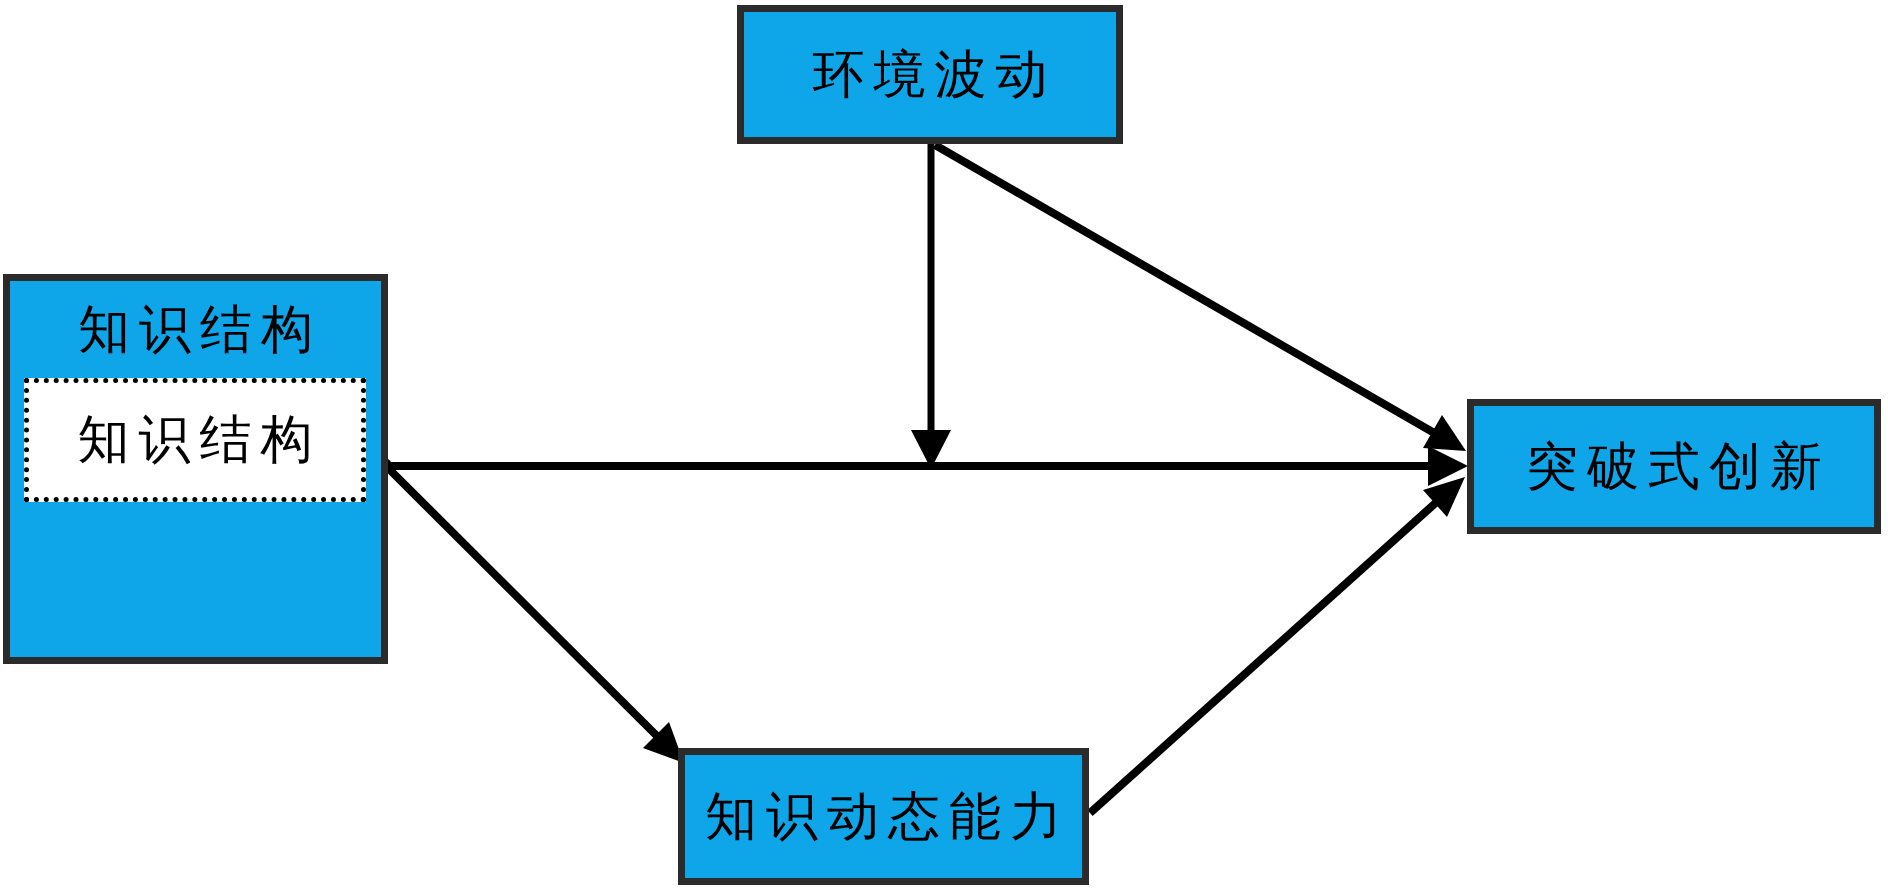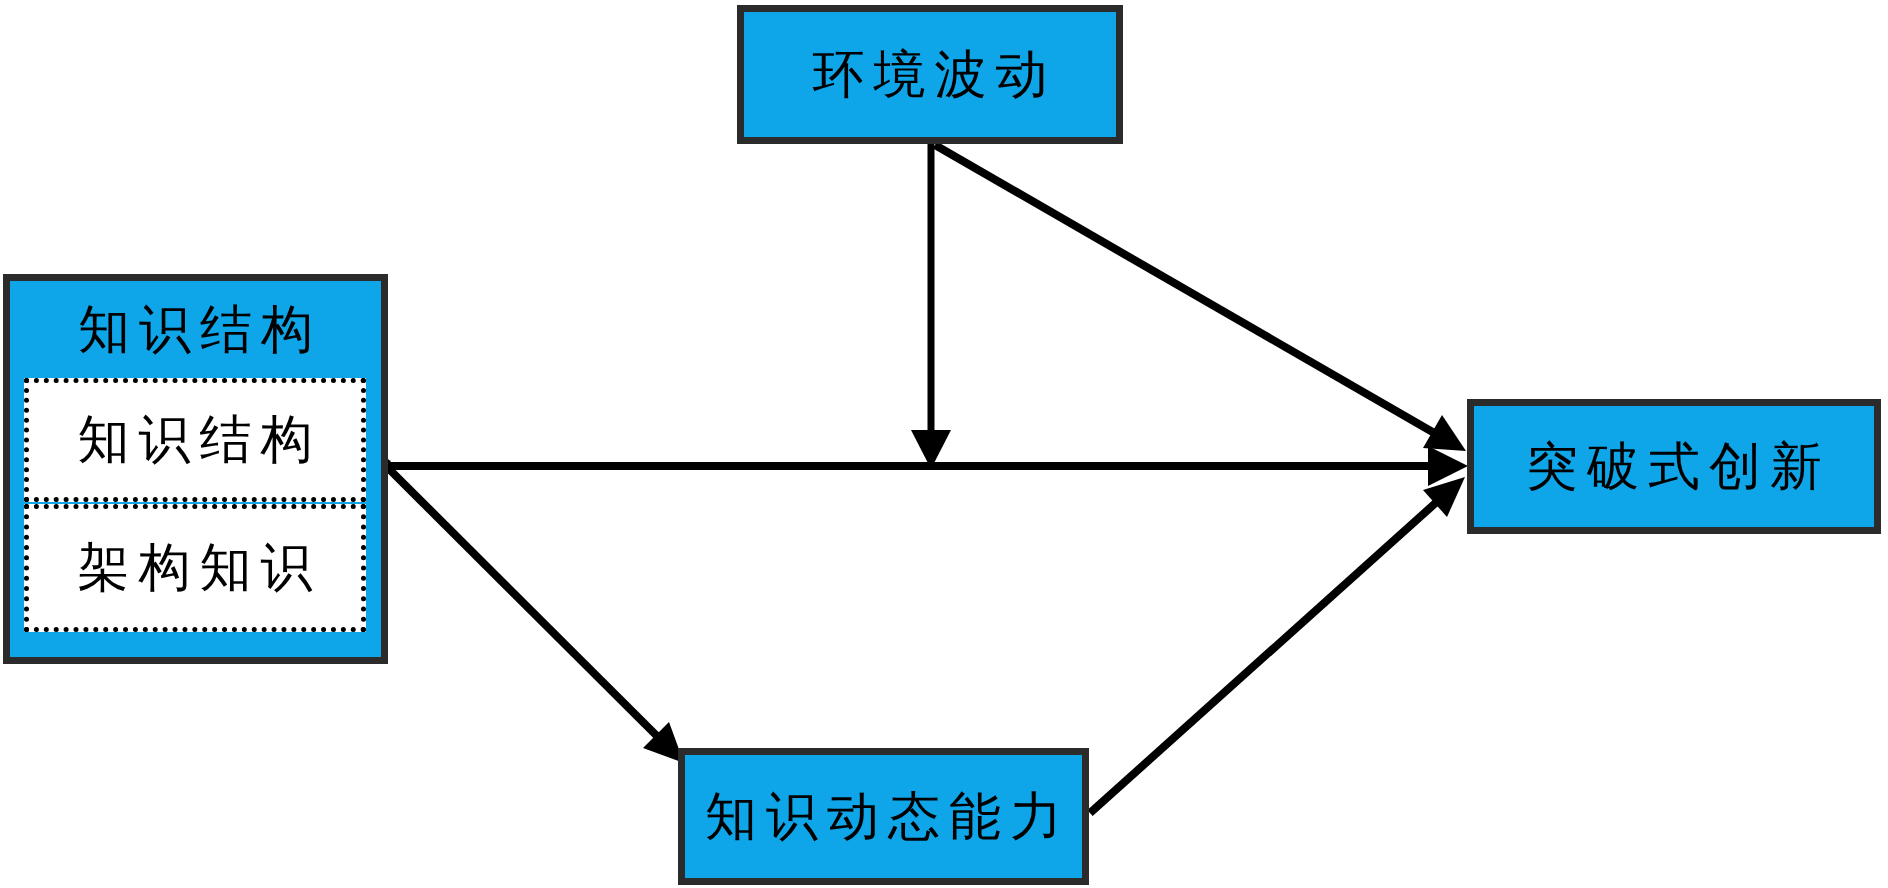--- a/index.html
+++ b/index.html
@@ -116,23 +116,20 @@
 
   <div class="node" id="box-environment">
     <span>环境波动</span>
   </div>
 
   <div class="node" id="box-knowledge">
     <div class="ks-title">知识结构</div>
     <div class="sub-node" id="sub-element">
       <span>知识结构</span>
     </div>
-    <div class="sub-node" id="sub-architecture">
-      <span>架构知识</span>
-    </div>
   </div>
 
   <div class="node" id="box-dynamic">
     <span>知识动态能力</span>
   </div>
 
   <div class="node" id="box-breakthrough">
     <span>突破式创新</span>
   </div>
 

